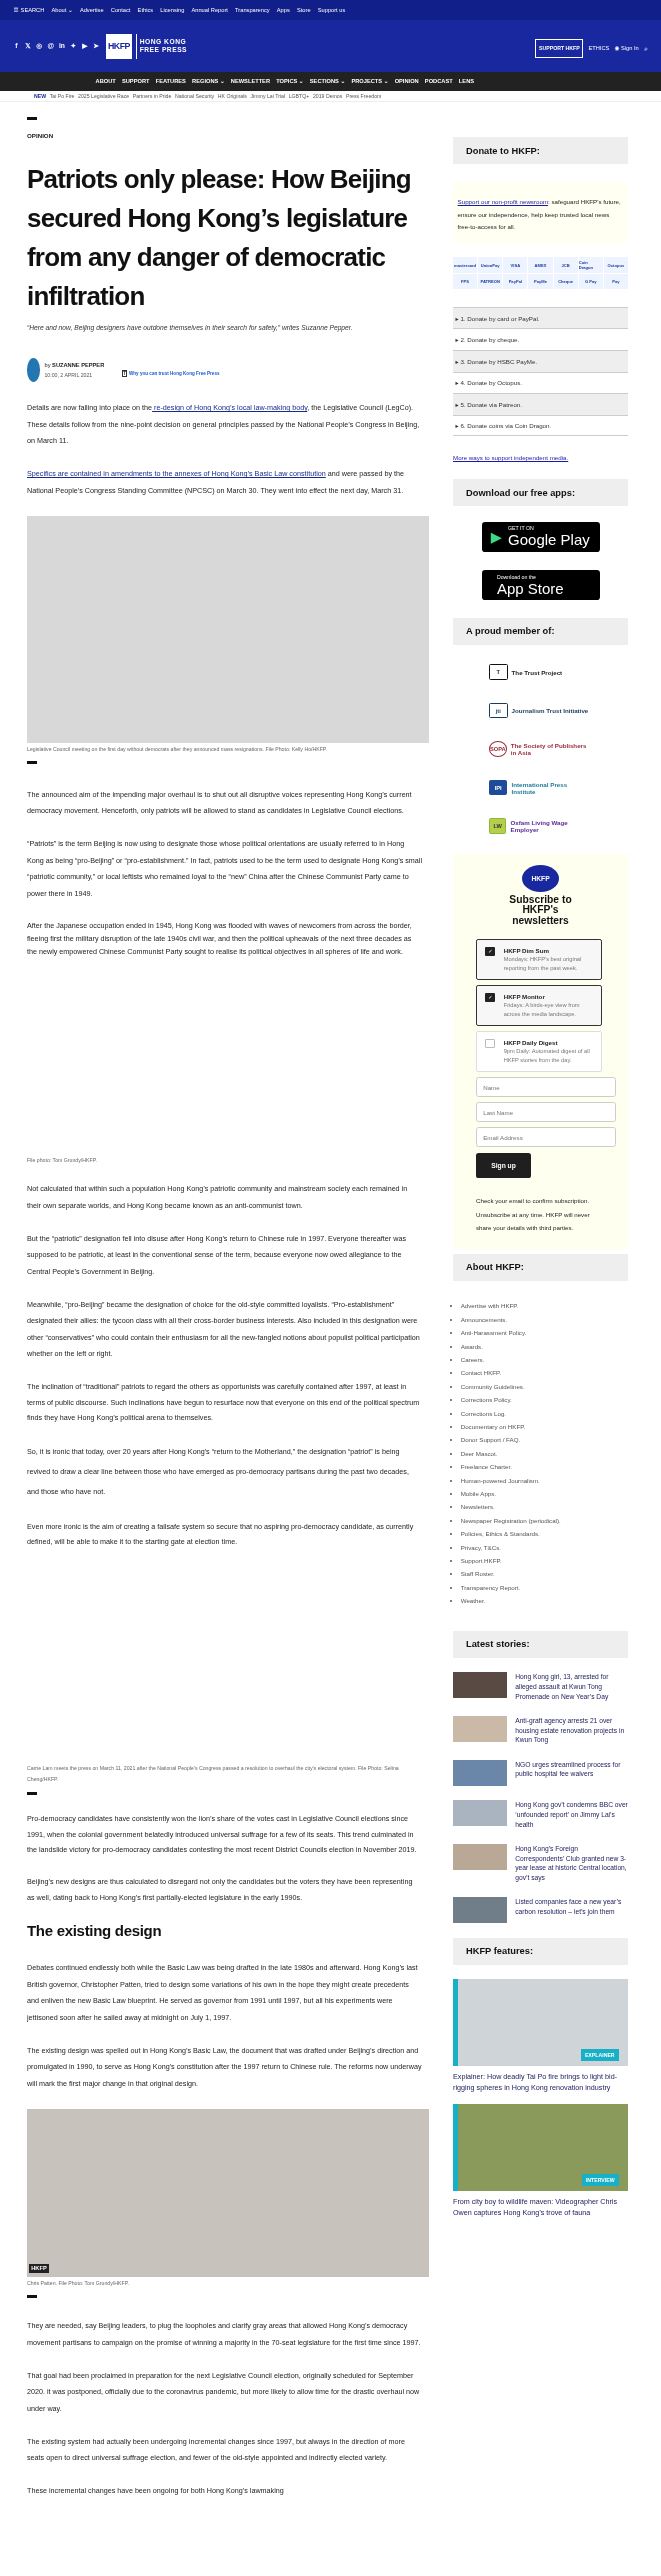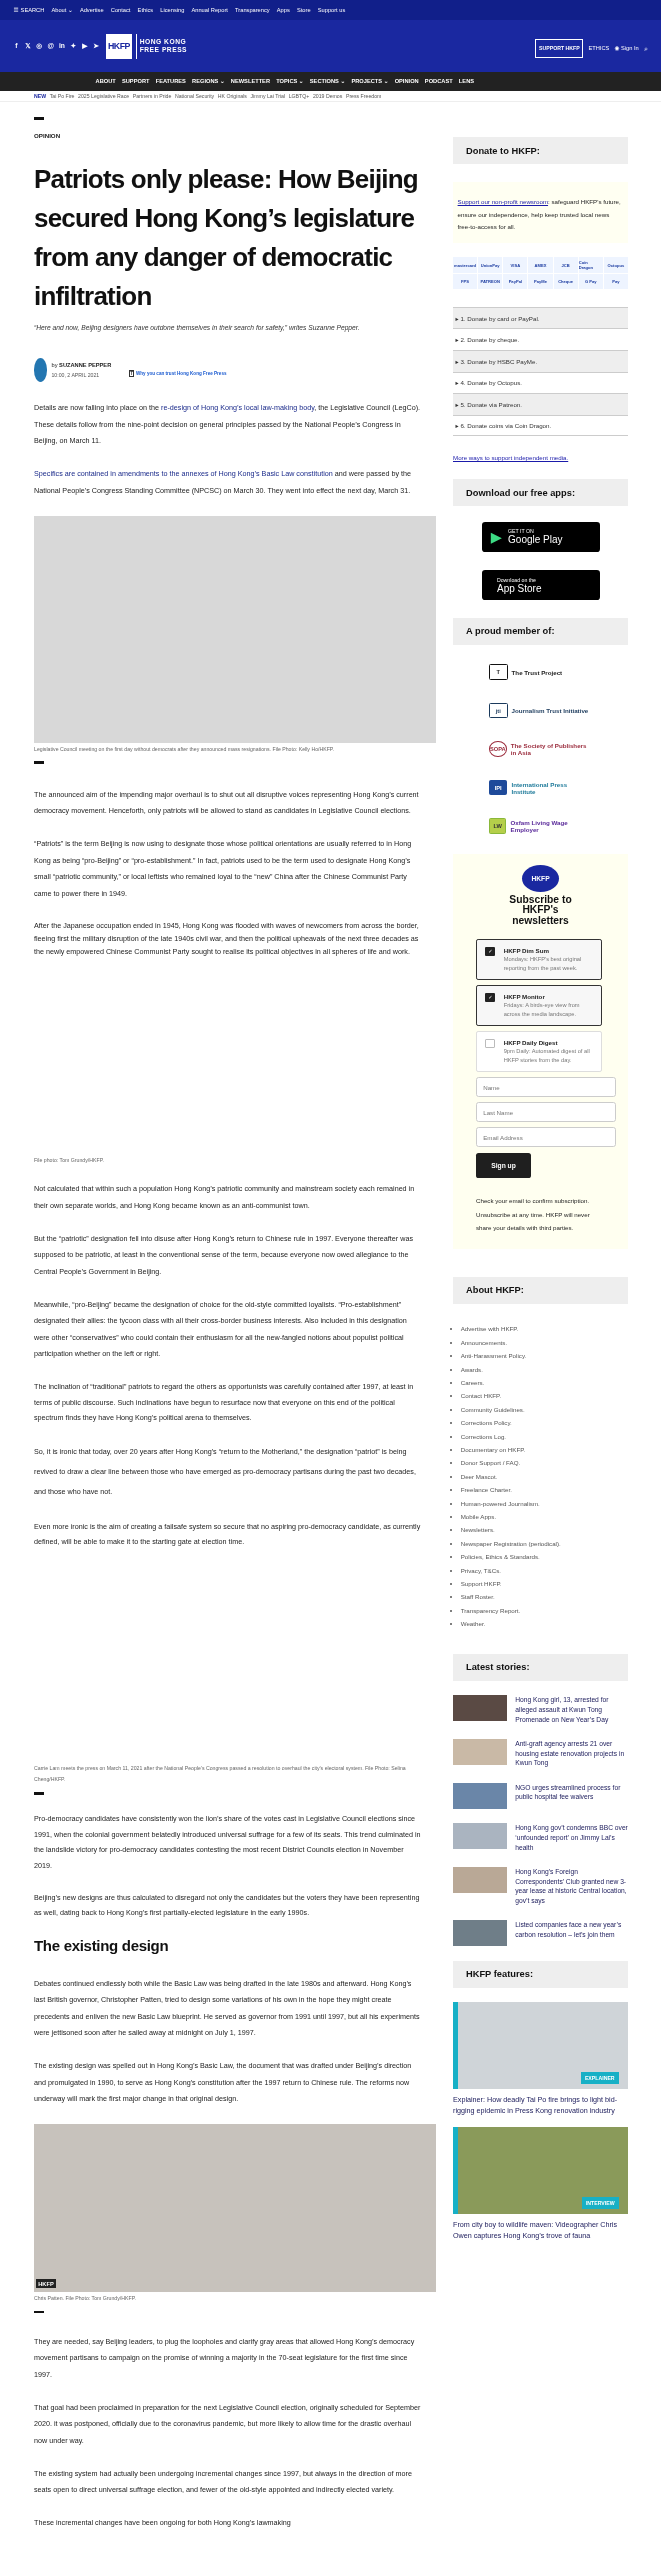--- a/index.html
+++ b/index.html
@@ -14,72 +14,72 @@
 .logo{position:absolute;left:106px;top:14px;display:flex;align-items:center}
 .logo-box{width:26px;height:25px;background:#fff;color:#1a28a0;font-weight:bold;font-size:8.8px;display:flex;align-items:center;justify-content:center;letter-spacing:-0.5px}
 .logo-bar{width:0.5px;height:25px;background:#fff;margin:0 3.6px}
 .logo-text{color:#fff;font-weight:bold;font-size:6.7px;line-height:7.7px;letter-spacing:0.5px}
 .head-right{position:absolute;right:14px;top:19.6px;display:flex;align-items:center;gap:5.2px;color:#fff;font-size:5.7px}
 .support-btn{border:0.5px solid #fff;padding:5.2px 2.6px;font-weight:bold;font-size:5.2px;color:#fff;background:transparent}
 .mainnav{height:19.6px;background:#222;display:flex;align-items:center;justify-content:center;gap:6.2px;color:#fff;font-weight:bold;font-size:5.7px;padding-right:113px;padding-left:20.6px}
 .subnav{height:11.3px;display:flex;align-items:center;gap:3.6px;padding-left:34px;font-size:5.2px;color:#555;border-bottom:0.5px solid #eee}
 .subnav .new{color:#1a28a0;font-weight:bold}
 .wrap{display:flex;width:662px}
-.main{width:453px;padding-left:34px;padding-right:31px}
+.main{width:453px;padding-left:27px;padding-right:31px}
 .side{width:175px;padding-top:0}
 .rule{width:9.8px;height:2.6px;background:#111;margin-top:15px}
 .category{font-weight:bold;font-size:6.2px;margin-top:12px;color:#222}
 h1.title{font-family:"Liberation Sans",sans-serif;font-size:26px;line-height:39px;font-weight:bold;color:#111;margin-top:20.6px;letter-spacing:-0.8px;width:412px}
 .dek{font-style:italic;font-size:6.7px;color:#333;margin-top:8.2px}
 .byline{display:flex;align-items:center;margin-top:27px;gap:4.1px}
 .avatar{width:13.4px;height:24px;border-radius:50%;background:#2376b1}
 .by-name{font-size:5.7px}
 .by-name b{font-weight:bold}
 .by-date{font-size:5.2px;color:#555;margin-top:4.1px}
 .trust{display:flex;align-items:center;gap:1.5px;margin-left:13.4px;color:#1a5ad0;font-weight:bold;font-size:4.6px;margin-top:7.2px}
 .trust .t{border:0.5px solid #333;width:5.7px;height:6.2px;font-size:4.6px;color:#333;text-align:center;line-height:5.7px}
 .body{margin-top:18.5px;font-size:7.2px;line-height:16.5px;color:#222}
 .body p{margin-bottom:16.5px}
-.body .link{color:#1a2a8a;}
+.body .link{color:#1a2a8a;text-decoration:underline}
 .img{width:402px;background:#d8d8d8;margin-top:3.1px}
 .caption{font-size:5.2px;color:#666;line-height:11.3px;margin-top:1px}
 .sec-rule{width:9.8px;height:2.6px;background:#111;margin:6.2px 0 23px}
 h2{font-size:15px;font-weight:bold;color:#111;margin:10.3px 0 21.6px;letter-spacing:-0.3px}
 .w-head{background:#eee;height:27px;display:flex;align-items:center;padding-left:13px;font-size:9.3px;font-weight:bold;color:#111;margin-top:0}
 .donate-note{background:#fffff2;padding:14.4px 4.6px 9.3px;font-size:6.2px;line-height:12.4px;margin-top:17.5px}
 .donate-note a{color:#1a1aaa;text-decoration:underline}
 .paygrid{display:grid;grid-template-columns:repeat(7,1fr);gap:1px;margin-top:14.4px}
 .paygrid div{background:#eef4ff;height:15.5px;font-size:4.1px;font-weight:bold;display:flex;align-items:center;justify-content:center;color:#1a3aa0}
 .dlist{margin-top:17.5px}
 .dlist div{height:21.6px;border-top:0.5px solid #ccc;display:flex;align-items:center;padding-left:2.6px;font-size:6.2px;color:#333}
 .dlist div:nth-child(odd){background:#eee}
 .dlist div:last-child{border-bottom:0.5px solid #ccc}
 .moreways{font-size:6.2px;color:#1a1aaa;text-decoration:underline;margin:17.5px 0 18.5px;display:block}
 .apps{display:flex;flex-direction:column;align-items:center;gap:18.5px;margin:15.5px 0 17.5px}
 .appbtn{width:118px;height:30px;background:#000;border-radius:3.1px;color:#fff;display:flex;align-items:center;padding-left:9.3px;gap:6.2px}
 .appbtn .ic{font-size:14.4px}
 .appbtn .small{font-size:5.2px}
-.appbtn .big{font-size:10px}
+.appbtn .big{font-size:15px}
 .members{display:flex;flex-direction:column;align-items:center;gap:23px;padding:19.6px 0 19.6px}
 .member{font-size:6.2px;font-weight:bold;text-align:left;width:103px;display:flex;align-items:center;gap:4.1px}
 .member .mark{width:18.5px;height:15.5px;display:flex;align-items:center;justify-content:center;font-size:5.7px;border:1px solid #111;border-radius:1.5px}
 .nl{background:#fffff0;padding:11.3px 0 14.4px;text-align:center}
 .nl-logo{width:37px;height:27px;border-radius:50%;background:#1a28a0;color:#fff;font-weight:bold;margin:0 auto;display:flex;align-items:center;justify-content:center;font-size:6.7px}
 .nl h3{font-size:10.3px;line-height:10.3px;margin-top:3.1px;color:#111}
 .nl-opts{padding-left:23px;margin-top:13.4px;text-align:left}
 .opt{width:126px;border:0.5px solid #333;border-radius:2.1px;background:#f7f7f7;padding:7.2px 6.2px 7.2px 8.2px;display:flex;gap:8.2px;margin-bottom:5.2px}
 .opt.off{border-color:#ddd;background:#fff}
 .cb{width:10.3px;height:8.2px;background:#222;color:#fff;font-size:5.2px;display:flex;align-items:center;justify-content:center;flex-shrink:0;border-radius:1px}
 .cb.off{background:#fff;border:0.5px solid #bbb}
 .opt-title{font-weight:bold;font-size:6.2px;color:#222}
 .opt-desc{font-size:5.7px;color:#777;line-height:8.2px;margin-top:1px}
 .nl-input{width:140px;height:20px;border:0.5px solid #ccc;border-radius:2.6px;background:#fff;padding-left:6.2px;font-size:6.2px;color:#666;margin:0 0 5.2px 23px;display:block;font-family:"Liberation Sans",sans-serif}
 .signup{margin-left:23px;margin-top:0;width:55px;height:25px;background:#1f1f1f;color:#fff;border:none;border-radius:2.6px;font-weight:bold;font-size:6.7px;display:block}
 .nl-note{text-align:left;padding-left:23px;padding-right:26px;font-size:6.2px;line-height:13.4px;margin-top:16.5px;color:#222}
-.about{margin-top:28px}
+.about{margin-top:5px}
 .about ul{margin-top:18.5px;padding-left:7.7px;font-size:6.2px;color:#555;line-height:13.4px}
 .latest{margin-top:23px}
 .story{display:flex;gap:8.2px;margin-top:14.4px}
 .story .thumb{width:54px;height:26px;background:#8a8a8a;flex-shrink:0}
 .story .st{font-size:6.7px;line-height:9.8px;color:#1a1a5a}
 .feat{margin-top:14.4px}
 .feature{margin-bottom:11.3px}
 .feature .fimg{width:175px;height:87px;background:#9aa;position:relative;border-left:5.2px solid #17b0c6}
 .feature .tag{position:absolute;right:9.3px;bottom:5.2px;background:#17b0c6;color:#fff;font-weight:bold;font-size:5.2px;padding:3.1px 4.1px}
 .feature .ft{font-size:7.2px;line-height:10.3px;color:#1a1a5a;margin-top:6.2px}
@@ -386,21 +386,21 @@
           <div class="st">Listed companies face a new year’s carbon resolution – let’s join them</div>
         </div>
     </div>
 
     <div class="feat">
       <div class="w-head" style="margin-bottom:14.4px">HKFP features:</div>
       <div class="feature">
         <div class="fimg" style="background:#cfd4d8">
             <span class="tag">EXPLAINER</span>
           </div>
-        <div class="ft">Explainer: How deadly Tai Po fire brings to light bid-rigging epidemic in Press Kong renovation industry</div>
+        <div class="ft">Explainer: How deadly Tai Po fire brings to light bid-rigging spheres in Hong Kong renovation industry</div>
       </div>
       <div class="feature">
         <div class="fimg" style="background:#8a9a5a">
             <span class="tag">INTERVIEW</span>
           </div>
         <div class="ft">From city boy to wildlife maven: Videographer Chris Owen captures Hong Kong’s trove of fauna</div>
       </div>
     </div>
   </div>
 </div>

